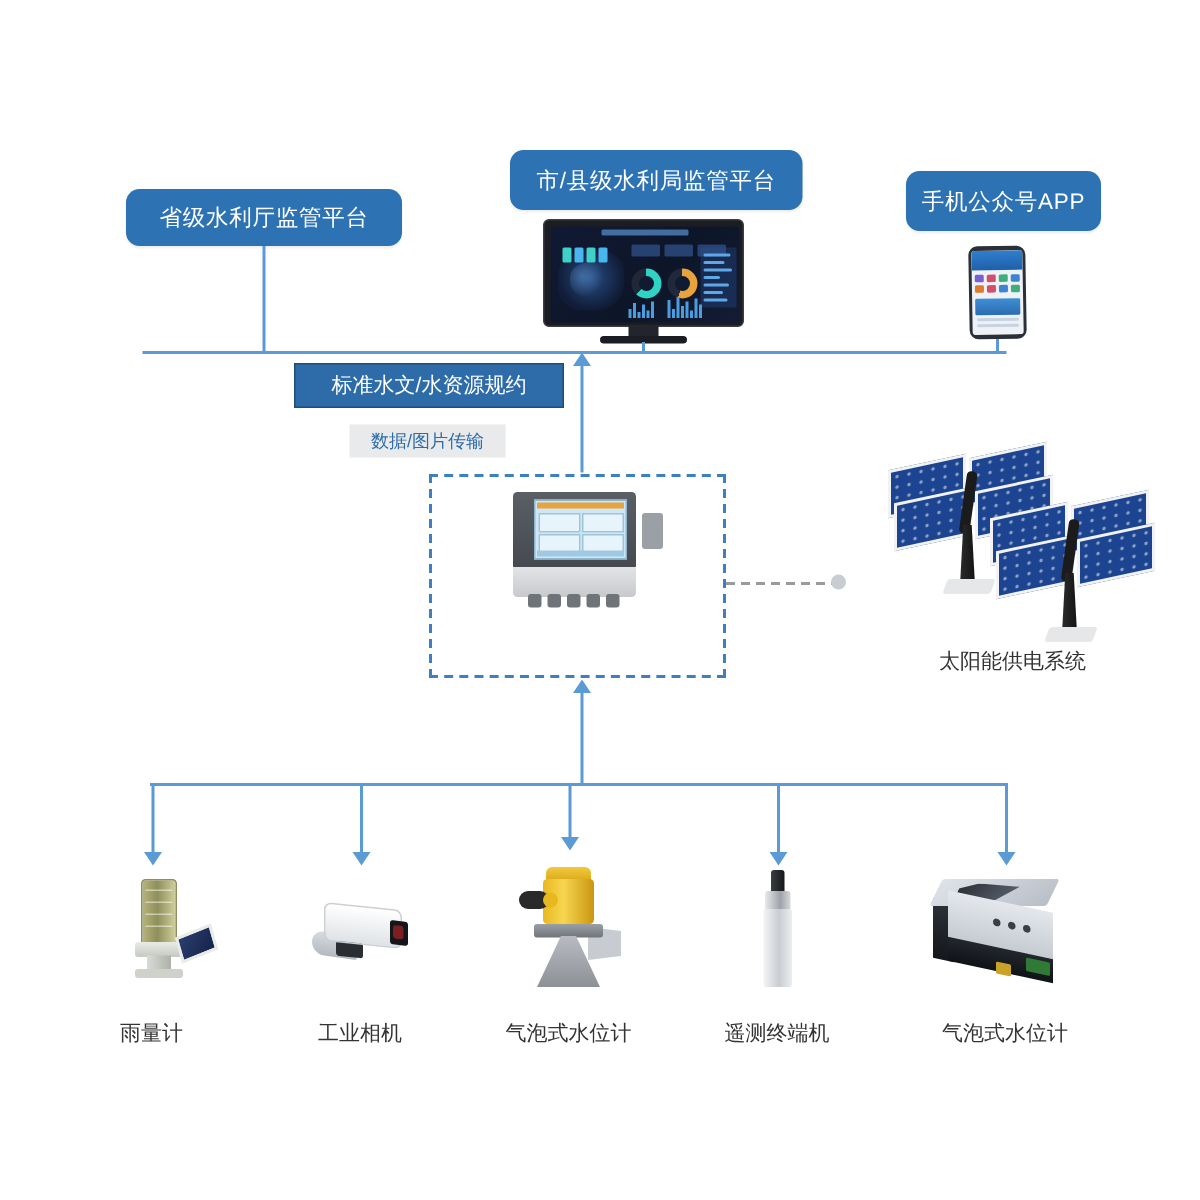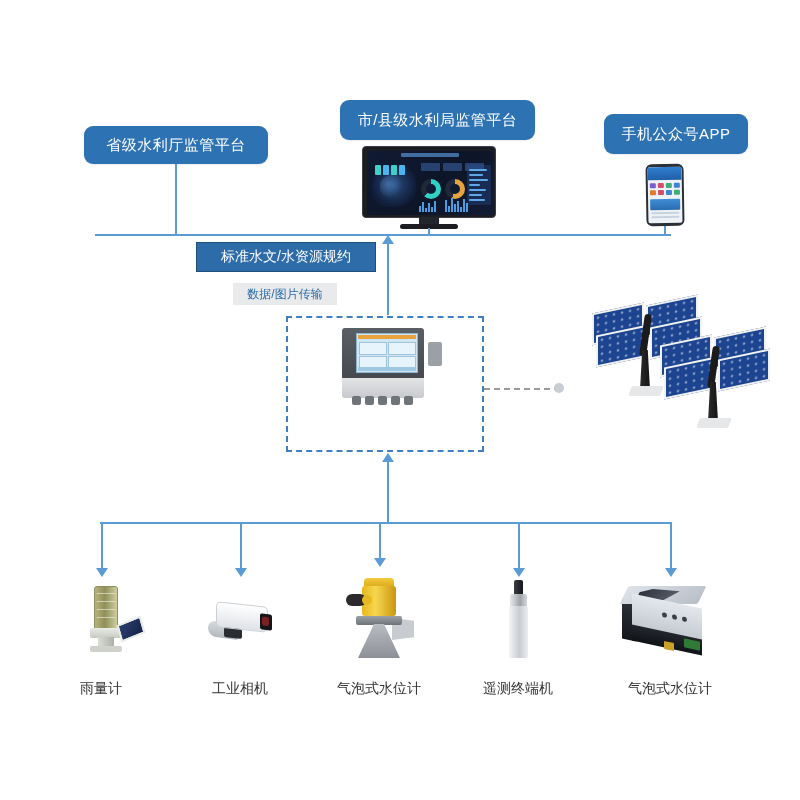--- a/index.html
+++ b/index.html
@@ -29,21 +29,21 @@
     display: flex;
     align-items: center;
     justify-content: center;
     font-size: 15px;
     letter-spacing: .5px;
     white-space: nowrap;
     box-shadow: 0 1px 2px rgba(0,0,0,.08);
   }
   #pill-province { left: 84px;  top: 126px; width: 184px; height: 38px; }
   #pill-city     { left: 340px; top: 100px; width: 195px; height: 40px; }
-  #pill-app      { left: 604px; top: 114px; width: 144px; height: 40px; }
+  #pill-app      { left: 604px; top: 114px; width: 130px; height: 40px; }
 
   
   .monitor { position: absolute; left: 362px; top: 146px; width: 134px; height: 84px; }
   .mon-bezel {
     position: absolute; left: 0; top: 0; width: 134px; height: 72px;
     background: #1b1d22; border-radius: 4px; padding: 3px; box-sizing: border-box;
     border: 1px solid #3a3d44;
   }
   .mon-screen {
     position: absolute; left: 4px; top: 4px; width: 126px; height: 64px;
@@ -436,20 +436,23 @@
       <div class="panel p1"></div>
       <div class="panel p2"></div>
       <div class="panel p3"></div>
       <div class="panel p4"></div>
       <div class="solar-arm"></div>
       <div class="solar-pole"></div>
       <div class="solar-base"></div>
     </div>
   </div>
 
+  <div id="solar-label">
+    <span>太阳能供电系统</span>
+  </div>
 
   <div class="vline" style="left:387px; top:462px; height:62px;"></div>
   <div class="arrow-up" style="left:382px; top:453px;"></div>
 
   <div class="hline" id="sensor-bus"></div>
 
   <div class="vline" style="left:101px; top:522px; height:48px;"></div>
   <div class="arrow-down" style="left:96px; top:568px;"></div>
 
   <div class="vline" style="left:240px; top:522px; height:48px;"></div>

